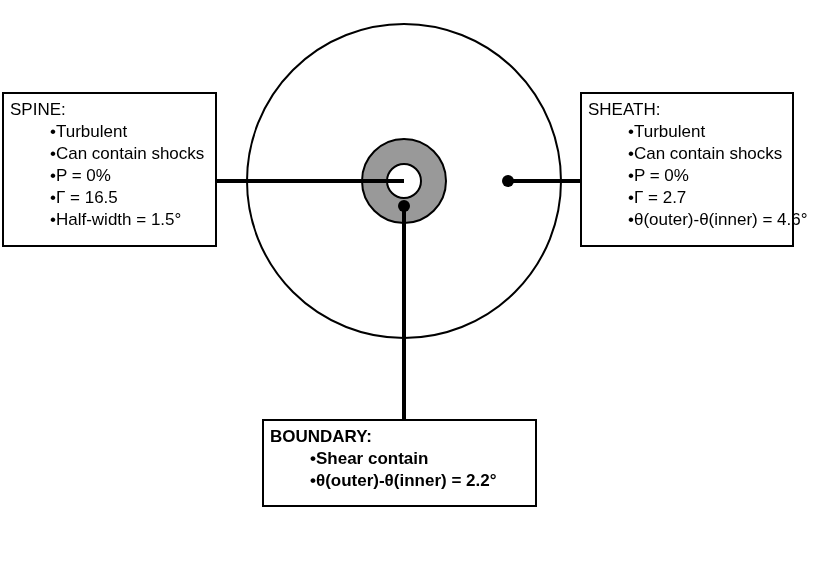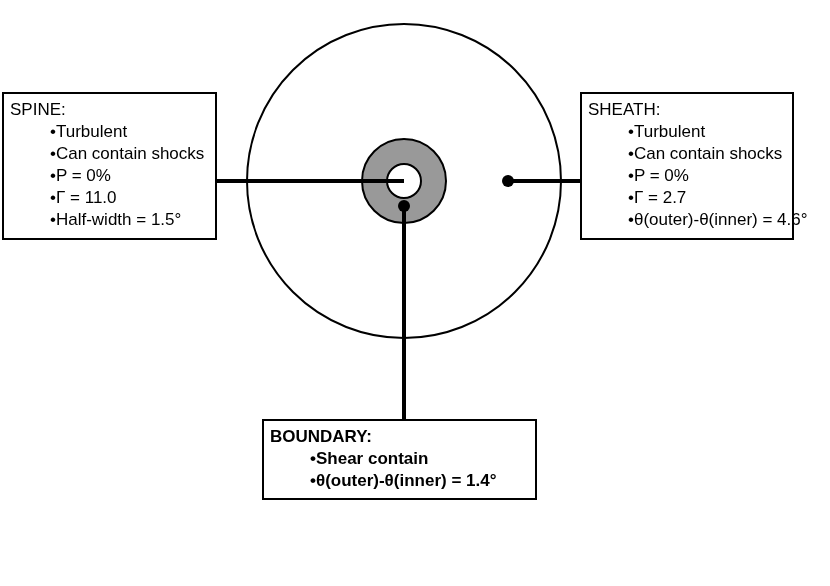--- a/index.html
+++ b/index.html
@@ -26,21 +26,21 @@
     left: 0;
     top: 0;
     width: 830px;
     height: 586px;
   }
   .callout {
     position: absolute;
     box-sizing: border-box;
     background: #ffffff;
     border: 2px solid #000000;
-    padding: 5px 6px 6px 6px;
+    padding: 5px 6px 13px 6px;
     font-size: 17px;
     line-height: 1.30;
     color: #000000;
     white-space: nowrap;
   }
   .callout .title {
     display: block;
   }
   .callout .bullet {
     display: block;
@@ -83,32 +83,32 @@
 
     <line x1="404" y1="419" x2="404" y2="209" stroke="#000000" stroke-width="4"></line>
     <circle cx="404" cy="206" r="6" fill="#000000"></circle>
   </svg>
 
   <div class="callout" id="callout-spine">
     <span class="title">SPINE:</span>
     <span class="bullet">•Turbulent</span>
     <span class="bullet">•Can contain shocks</span>
     <span class="bullet">•P = 0%</span>
-    <span class="bullet">•Γ = 11.0</span>
+    <span class="bullet">•Γ = 16.5</span>
     <span class="bullet">•Half-width = 1.5°</span>
   </div>
 
   <div class="callout" id="callout-sheath">
     <span class="title">SHEATH:</span>
     <span class="bullet">•Turbulent</span>
     <span class="bullet">•Can contain shocks</span>
     <span class="bullet">•P = 0%</span>
     <span class="bullet">•Γ = 2.7</span>
     <span class="bullet">•θ(outer)-θ(inner) = 4.6°</span>
   </div>
 
   <div class="callout" id="callout-boundary">
     <span class="title">BOUNDARY:</span>
     <span class="bullet">•Shear contain</span>
-    <span class="bullet">•θ(outer)-θ(inner) = 1.4°</span>
+    <span class="bullet">•θ(outer)-θ(inner) = 2.2°</span>
   </div>
 
 </div>
 
 </body></html>

